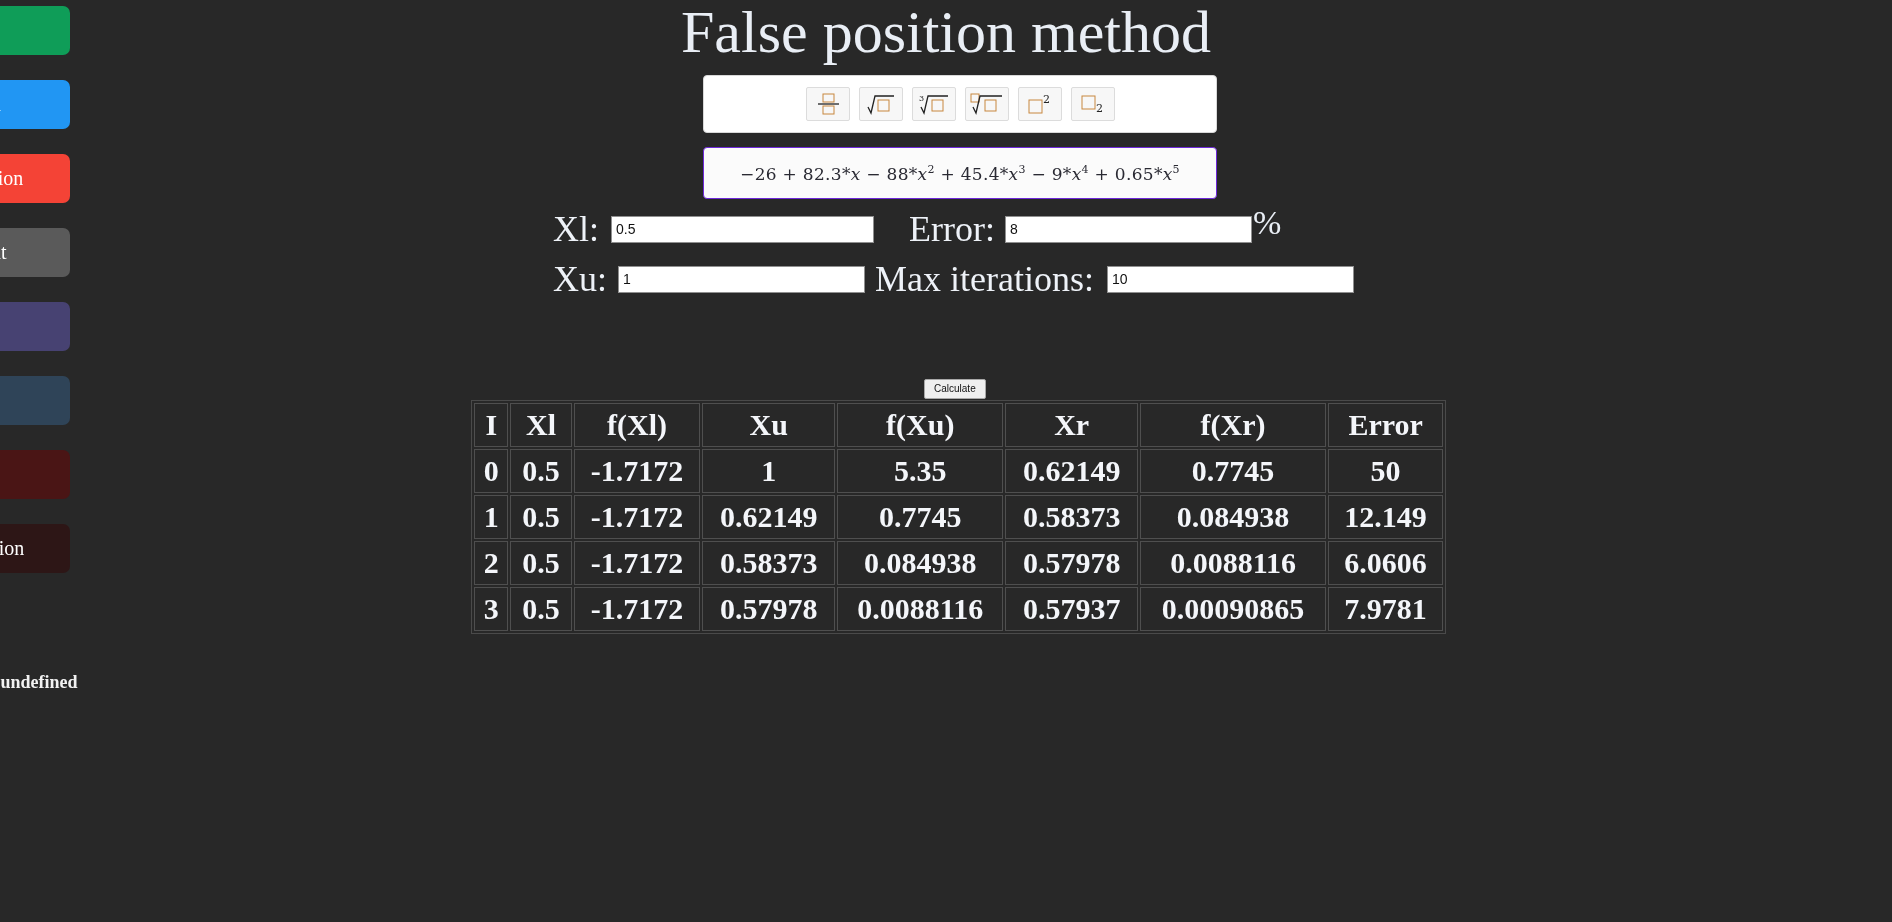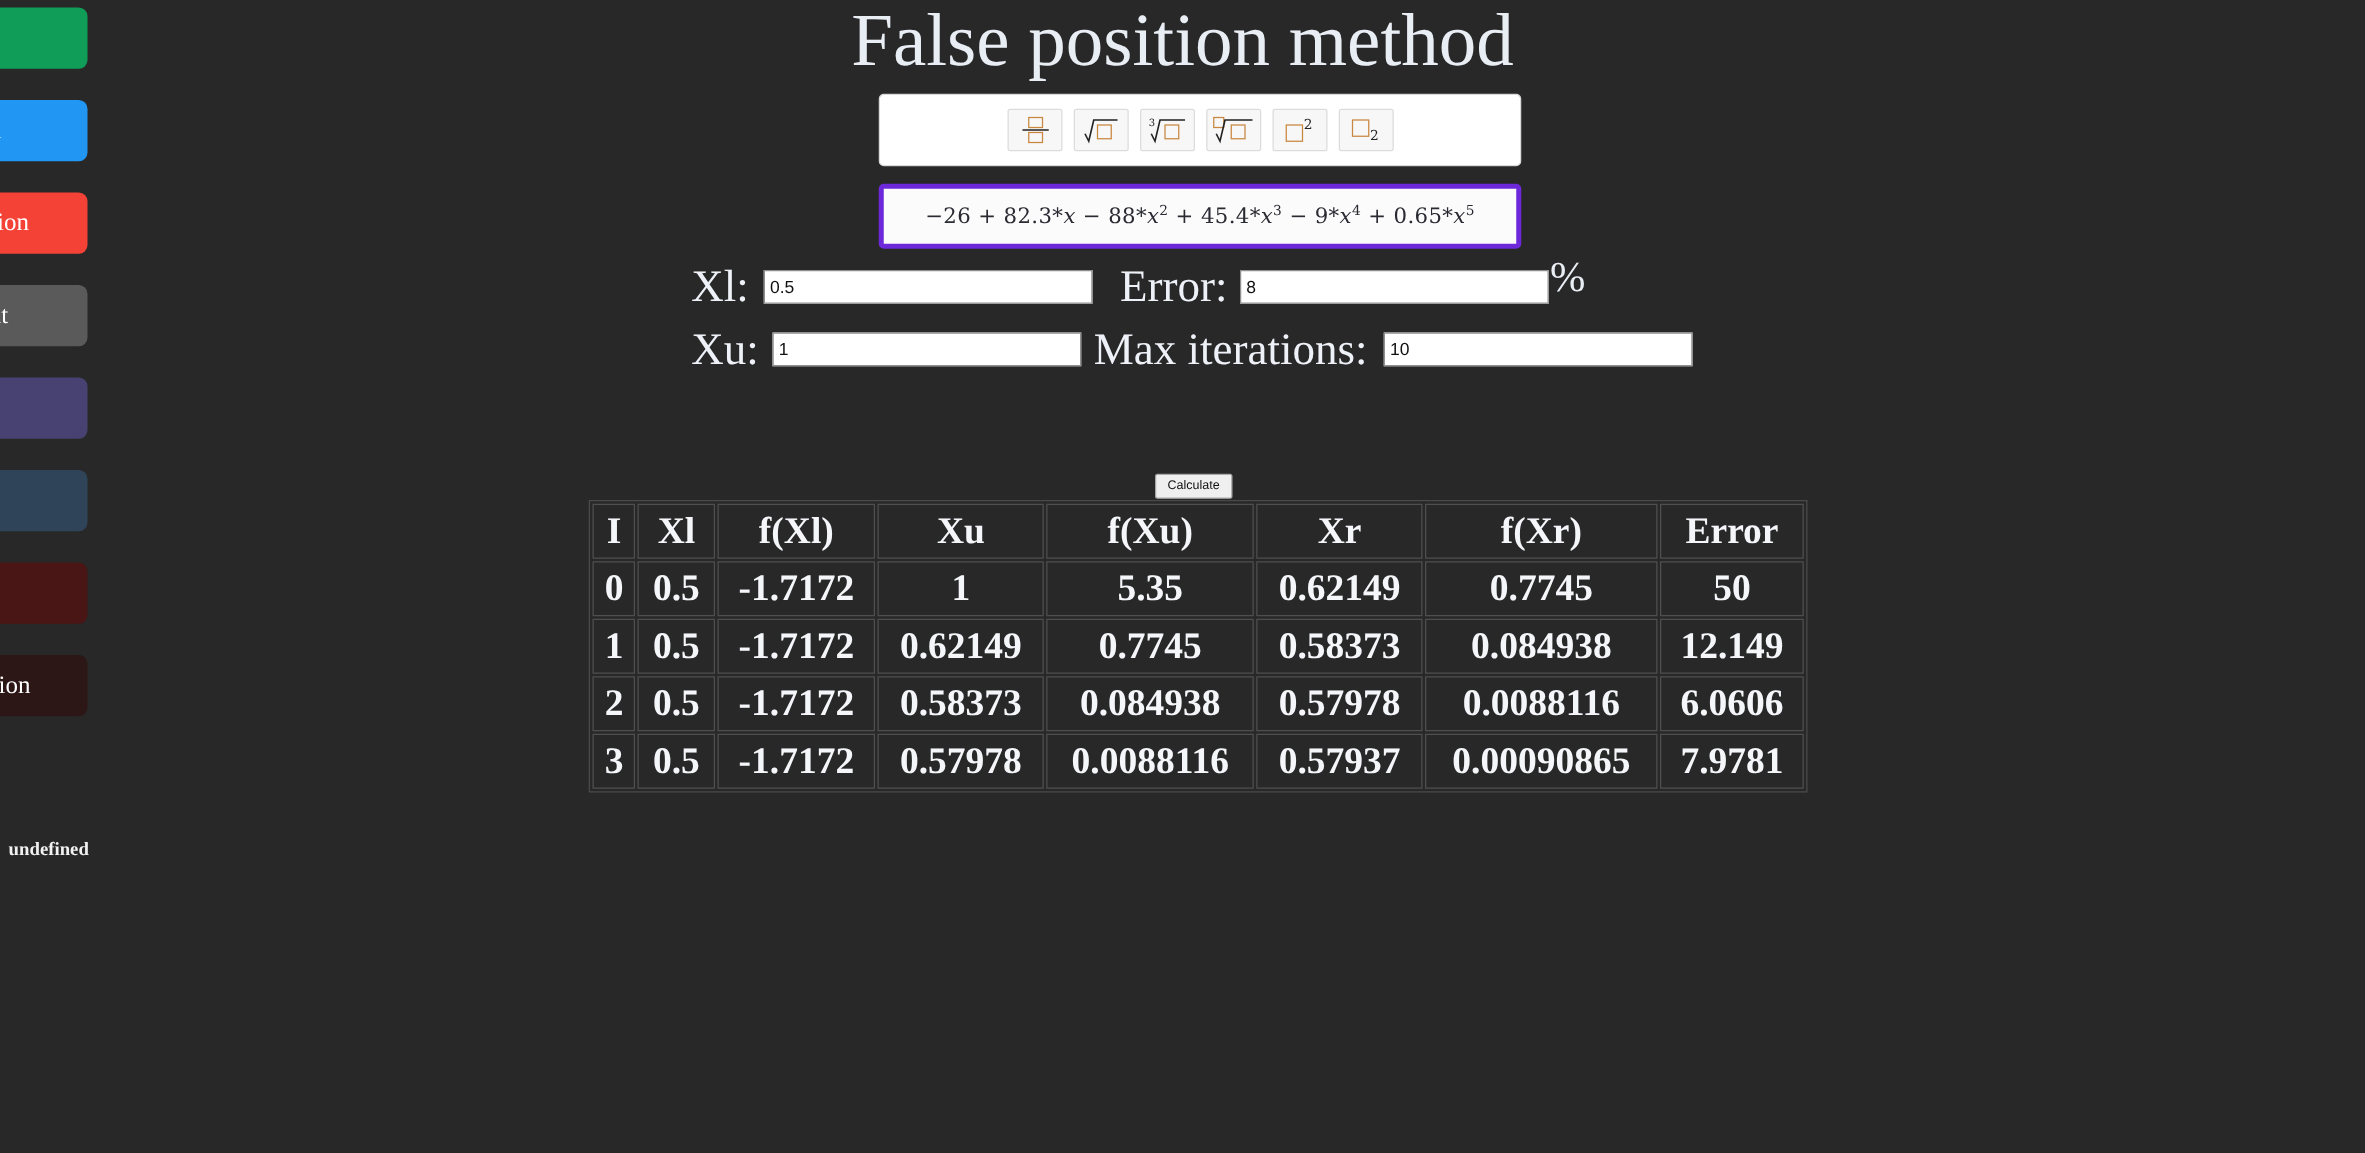--- a/index.html
+++ b/index.html
@@ -39,21 +39,21 @@
     cursor: pointer;
   }
   #undefined-text {
     position: absolute;
     left: 0px;
     top: 672px;
     width: 78px;
     text-align: center;
     color: #f2f2f2;
     font-family: "Liberation Serif", serif;
-    font-size: 15px;
+    font-size: 18px;
     font-weight: bold;
   }
 
   
   #main {
     position: absolute;
     left: 0;
     top: 0;
     width: 1892px;
     height: 922px;
@@ -102,21 +102,21 @@
   .mbtn svg { display: block; }
 
   
   #formula-field {
     position: absolute;
     left: 703px;
     top: 147px;
     width: 514px;
     height: 52px;
     background: #fbfbfb;
-    border: 4px solid #6d28d9;
+    border: 1px solid #6d28d9;
     border-radius: 4px;
     display: flex;
     align-items: center;
     justify-content: center;
   }
   #formula-text {
     color: #2a2a33;
     font-family: "DejaVu Serif", serif;
     font-size: 17px;
     font-style: normal;
@@ -148,21 +148,21 @@
     font-family: "Liberation Sans", sans-serif;
     font-size: 14px;
     padding: 1px 4px;
     height: 27px;
     outline: none;
   }
   #input-xl { width: 263px; margin-left: 12px; }
   #input-error { width: 247px; margin-left: 10px; }
   #input-xu { width: 247px; margin-left: 11px; }
   #input-maxiter { width: 247px; margin-left: 13px; }
-  #label-error { margin-left: 22px; }
+  #label-error { margin-left: 35px; }
   #label-maxiter { margin-left: 10px; }
   #percent-sign { font-size: 34px; margin-left: 1px; position: relative; top: -6px; }
   #root-value {
     color: #1b6b20;
     font-family: "Liberation Serif", serif;
     font-size: 18px;
     font-weight: bold;
     margin-left: 12px;
     position: relative;
     top: 7px;

